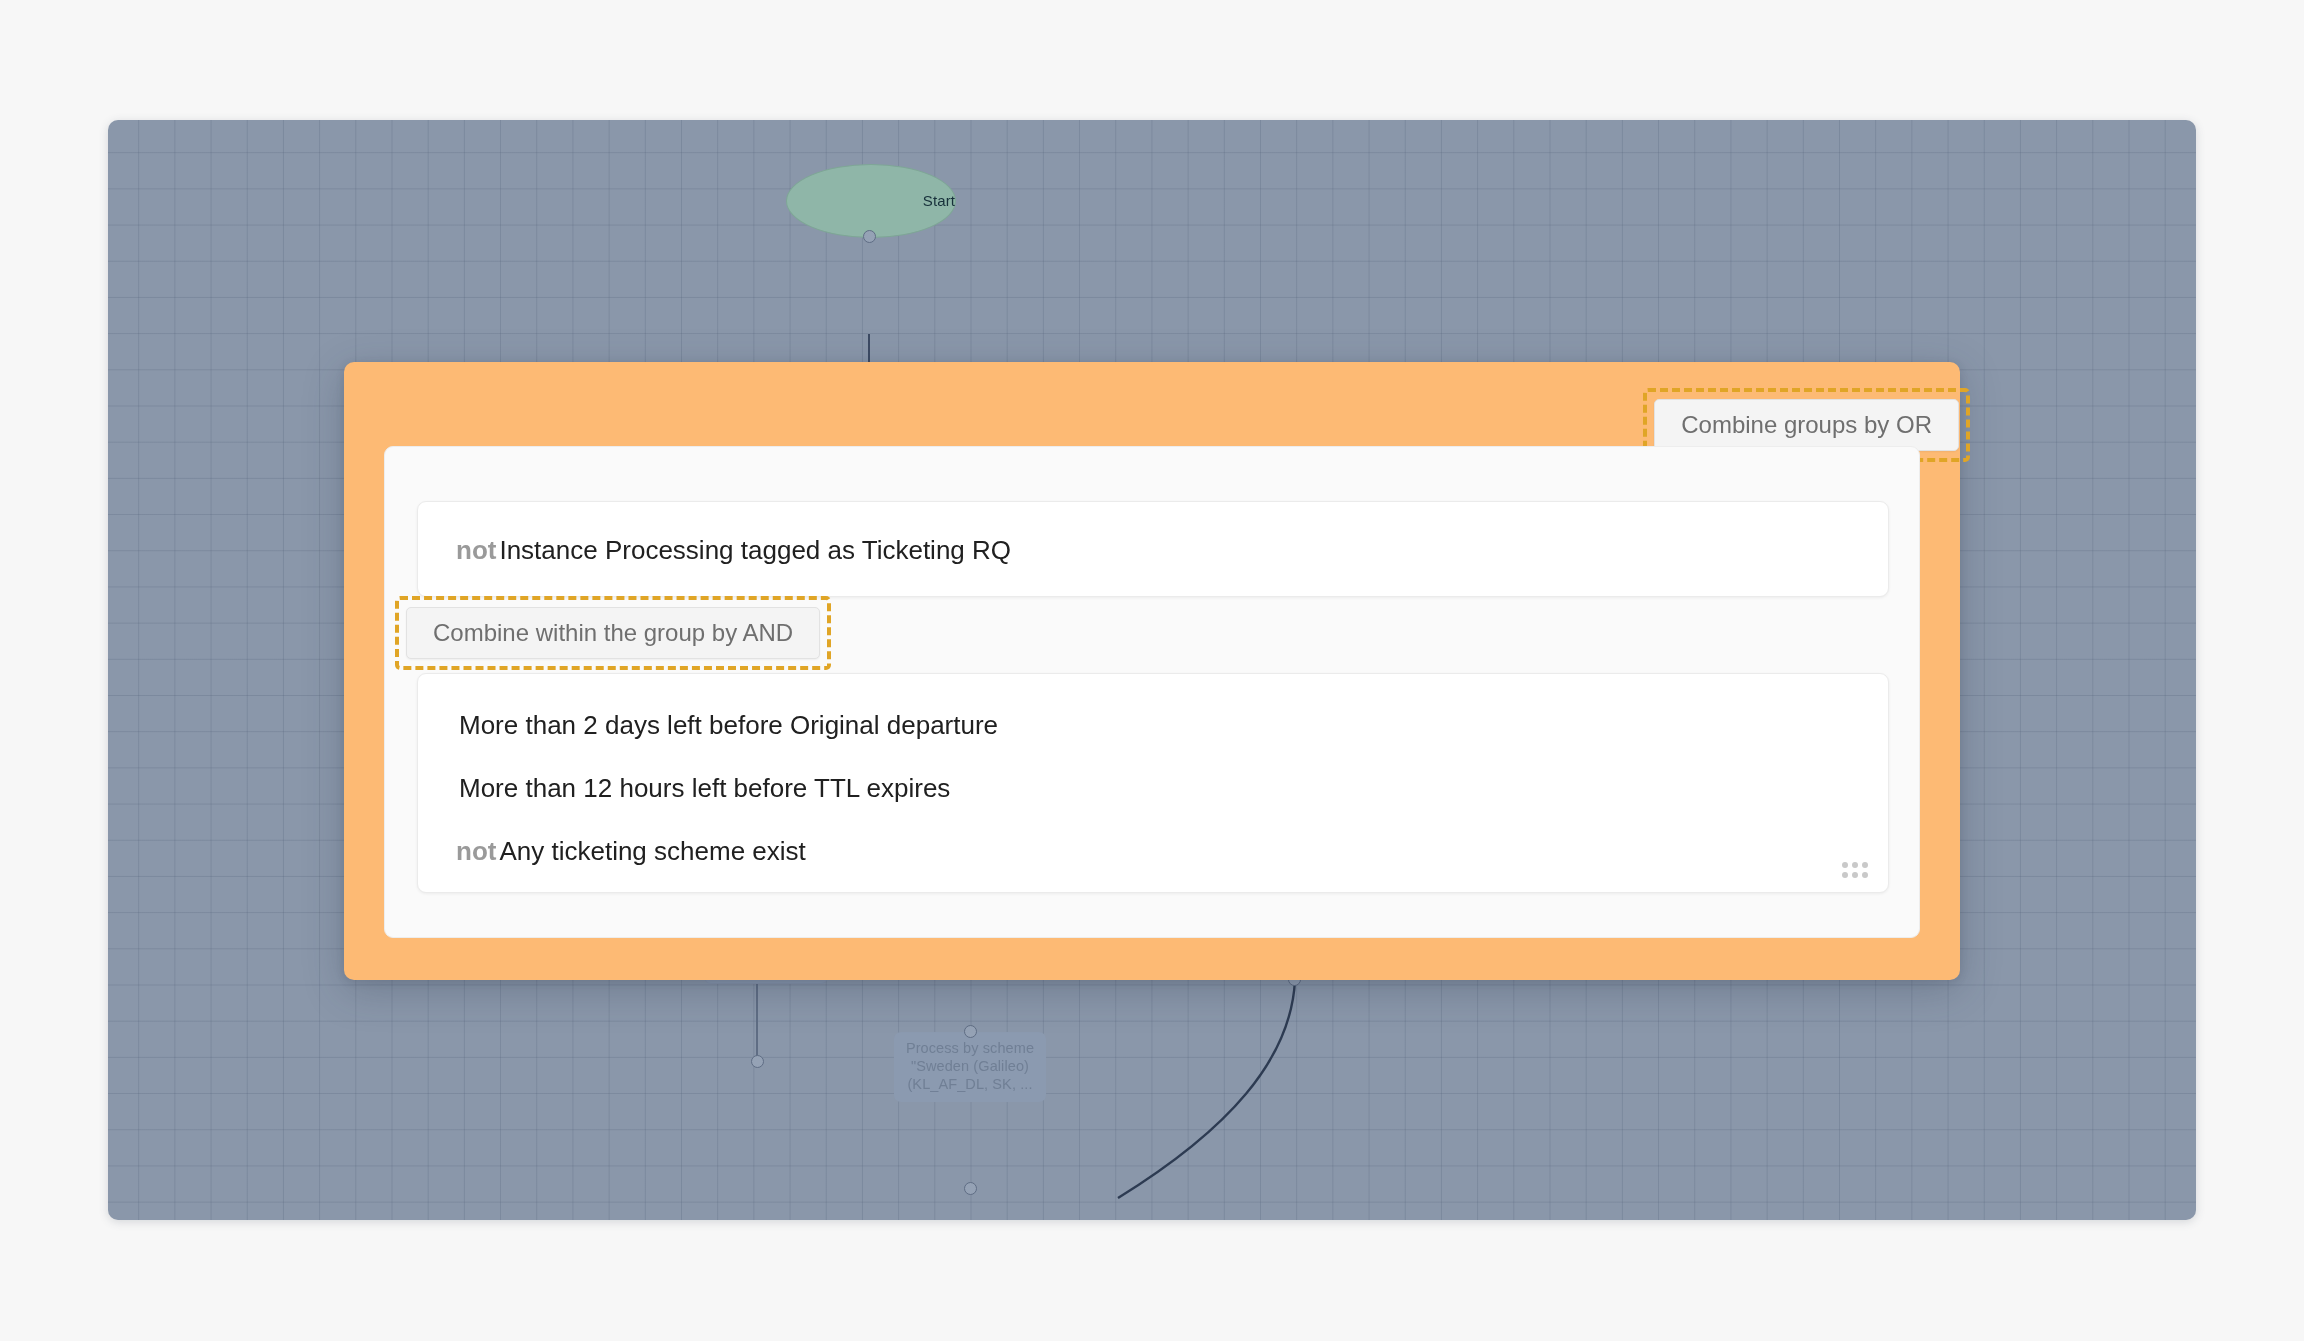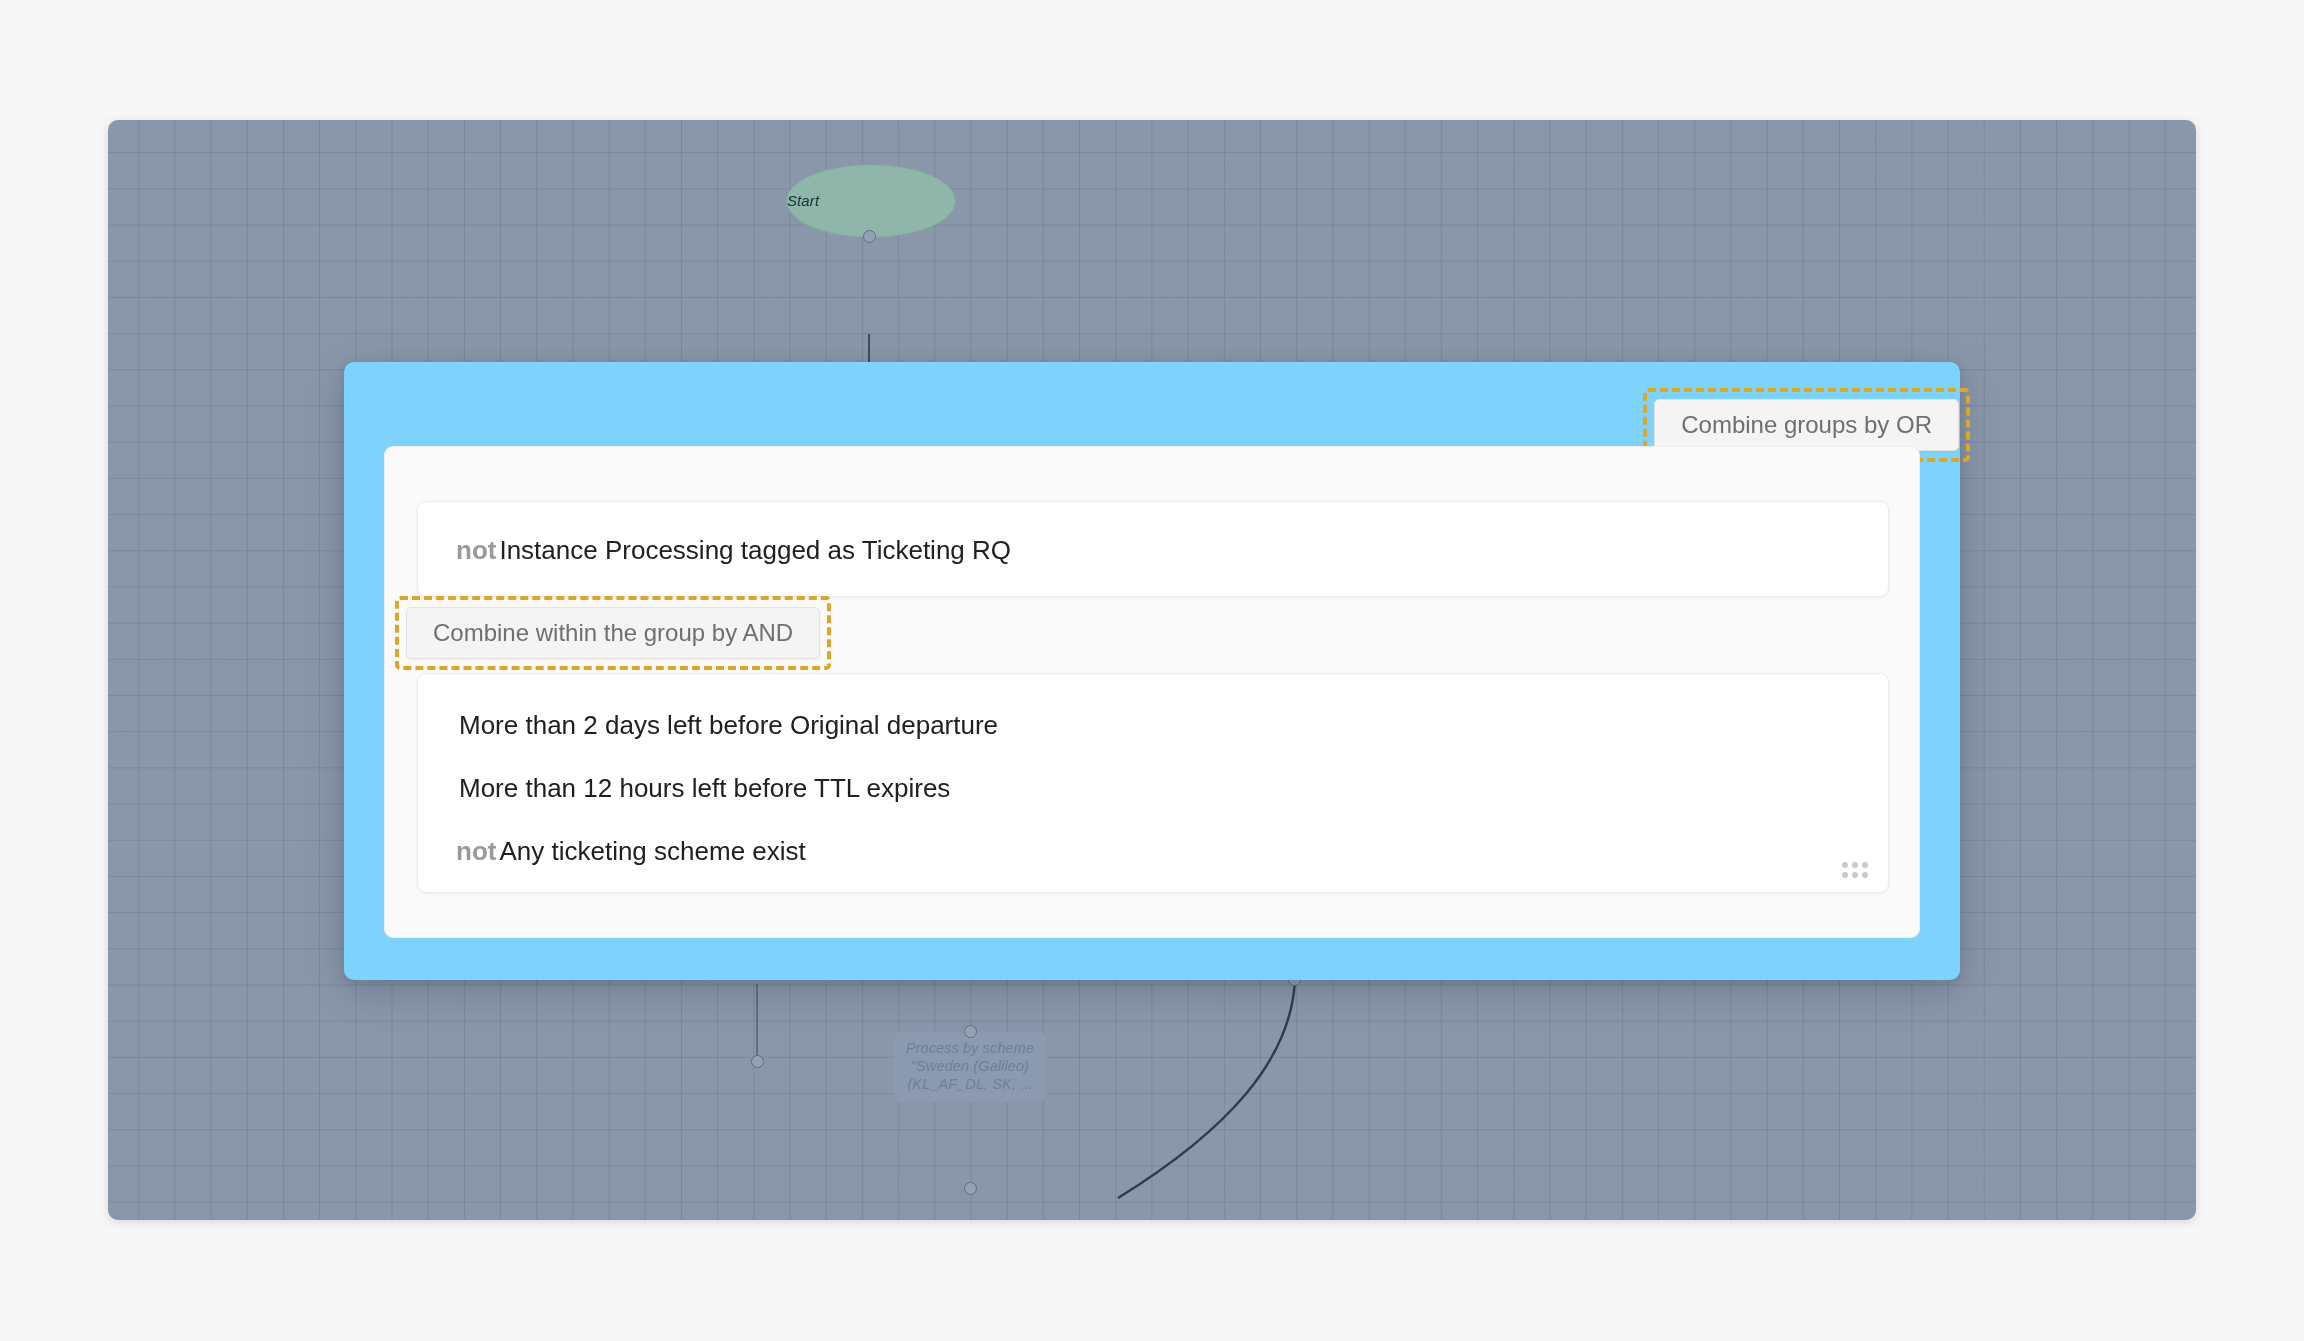--- a/index.html
+++ b/index.html
@@ -36,27 +36,26 @@
     position: absolute;
     left: 0; top: 0;
     width: 2088px;
     height: 1100px;
   }
 
   .node {
     position: absolute;
     display: flex;
     align-items: center;
-    justify-content: flex-start;
+    justify-content: flex-end;
     text-align: center;
     color: #1f2d43;
     font-size: 15px;
     line-height: 1.22;
     letter-spacing: 0.1px;
-    font-style: italic;
   }
   .node.ellipse {
     border-radius: 50%;
   }
   .node.start {
     background: #8fb6a8;
     border: 1px solid #7ea696;
     font-size: 15px;
     color: #17303a;
   }
@@ -98,21 +97,21 @@
     box-sizing: border-box;
   }
 
   
   #modal {
     position: absolute;
     left: 344px;
     top: 362px;
     width: 1616px;
     height: 618px;
-    background: #7dd3fc;
+    background: #fdba74;
     border-radius: 10px;
     box-shadow: 0 10px 40px rgba(40,50,70,0.26), 0 2px 8px rgba(40,50,70,0.14);
     box-sizing: border-box;
   }
 
   
   .or-wrap {
     position: absolute;
     right: -10px;
     top: 26px;

